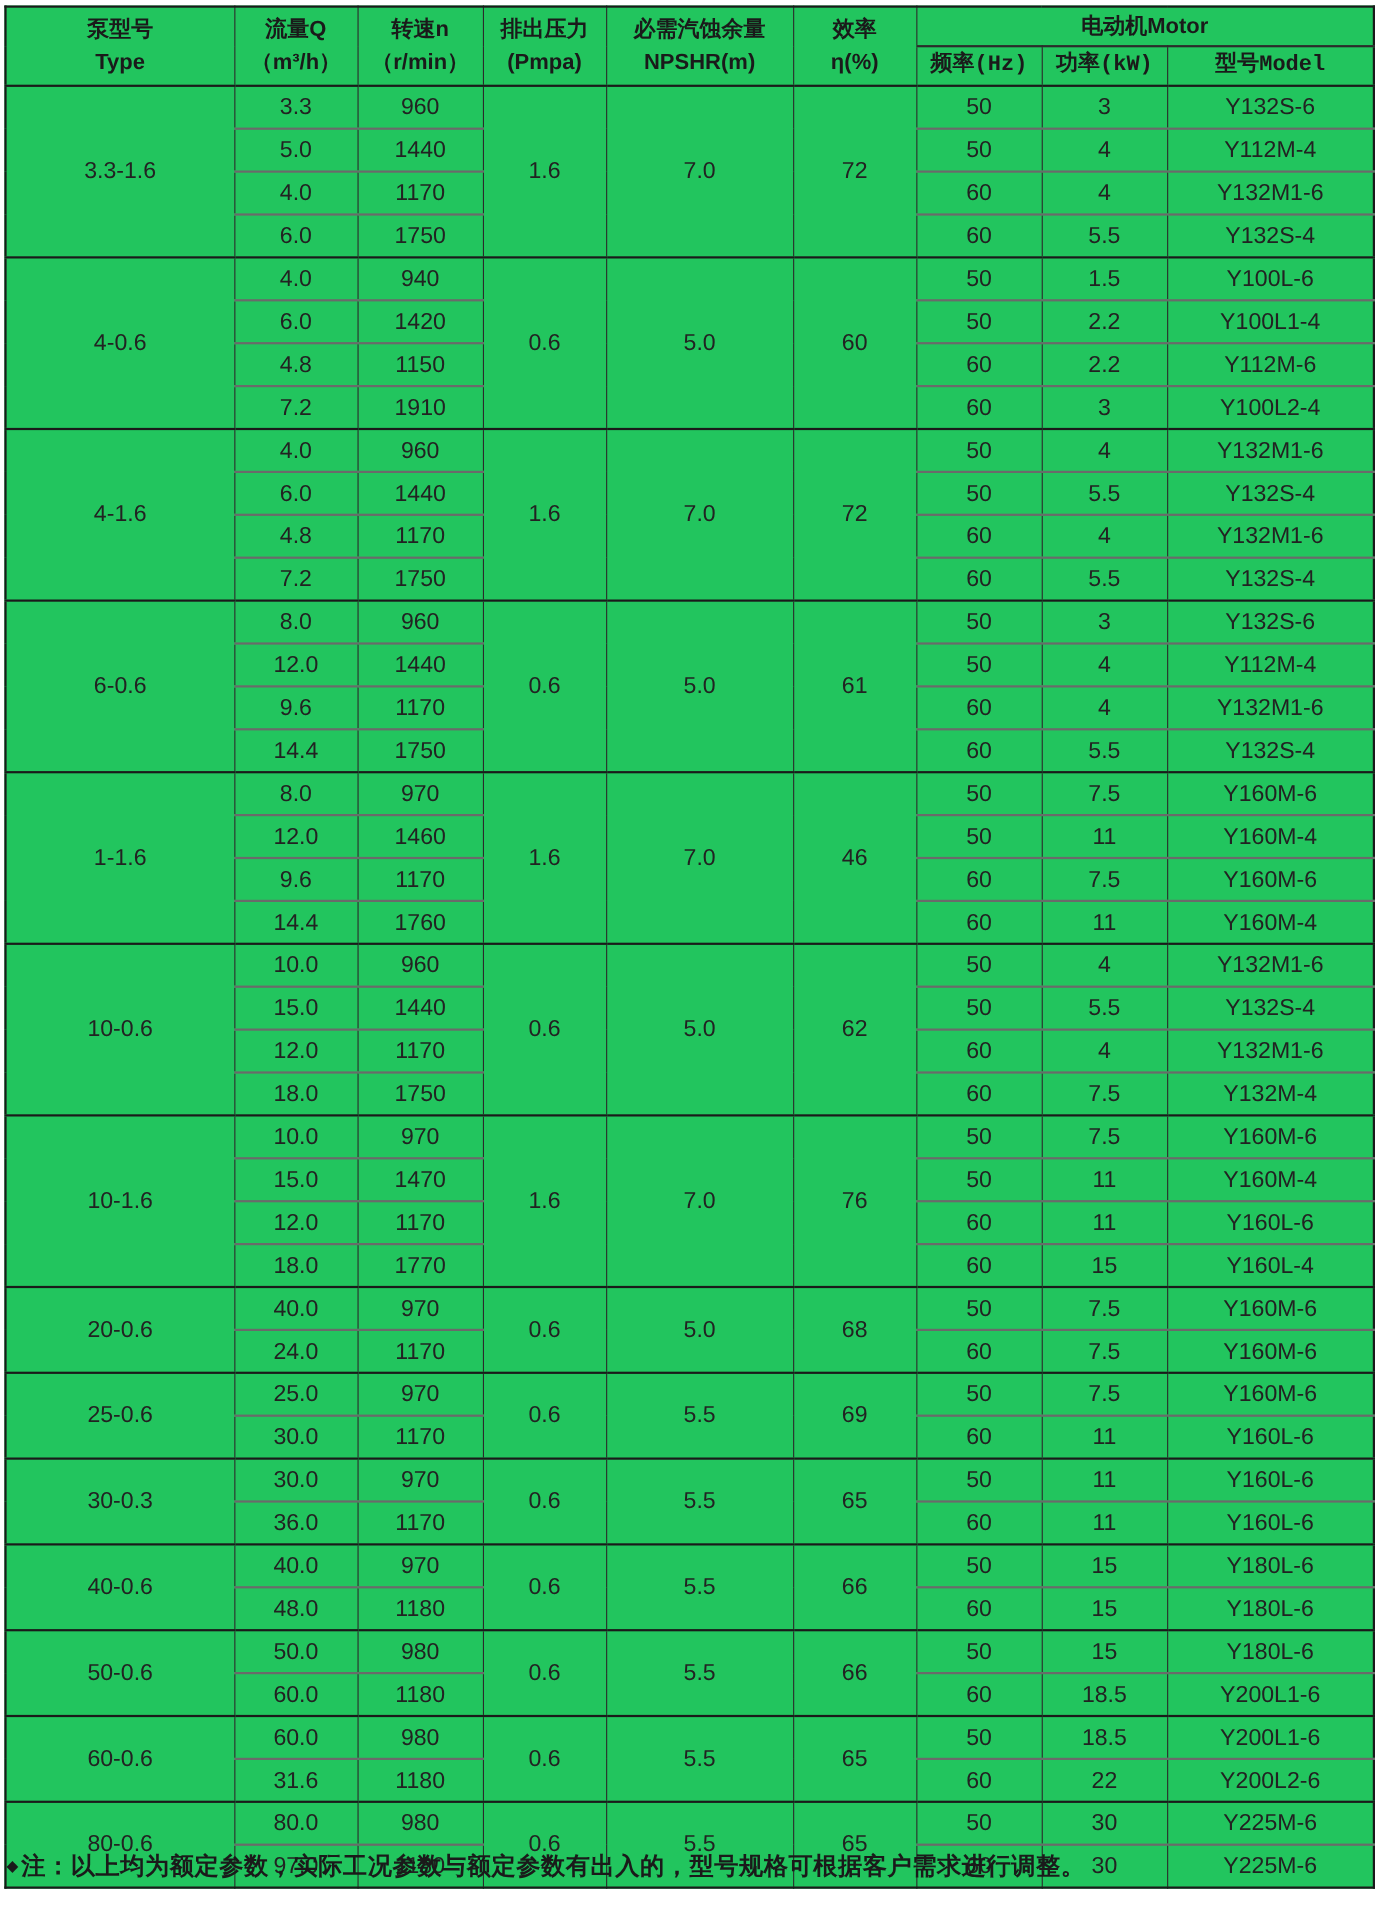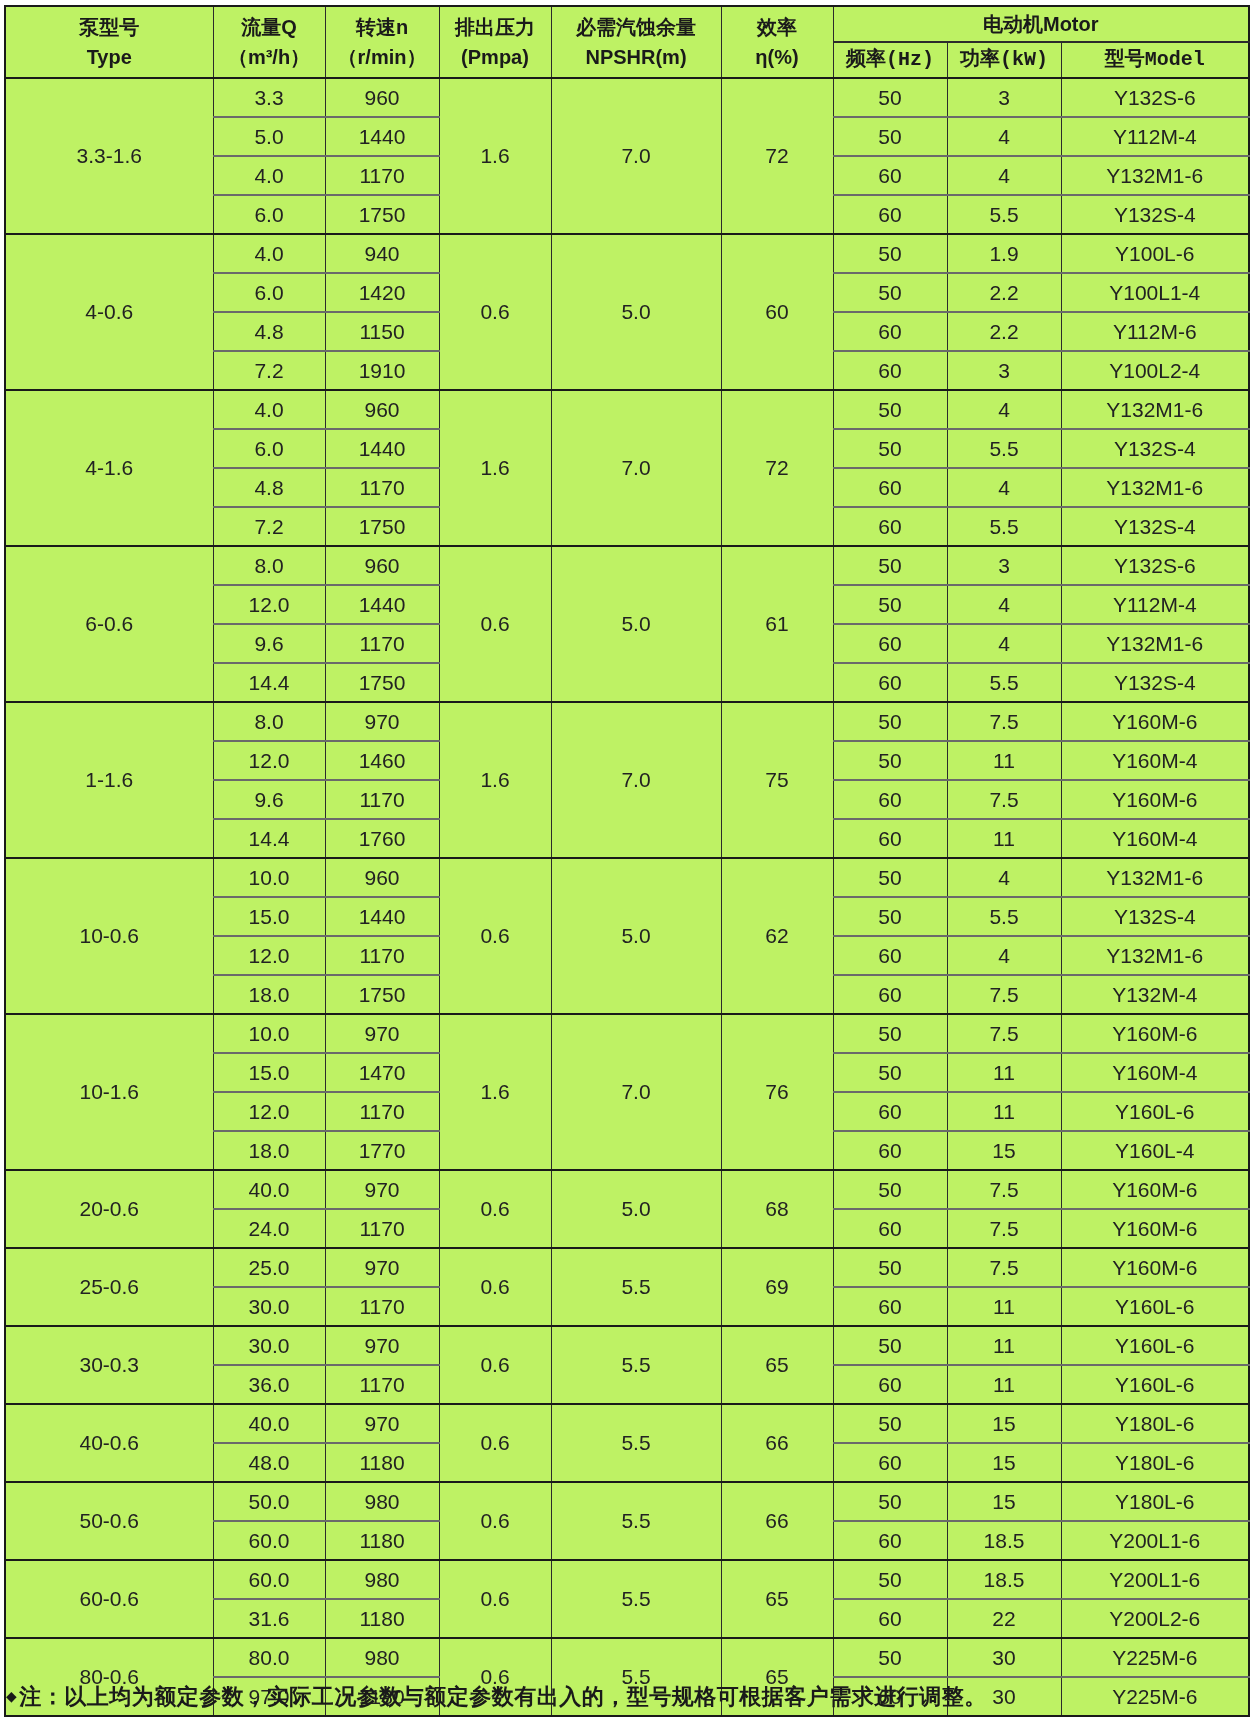--- a/index.html
+++ b/index.html
@@ -15,21 +15,21 @@
   .table-wrap {
     position: absolute;
     top: 5px;
     left: 4px;
   }
   table.spec {
     border-collapse: collapse;
     table-layout: fixed;
     width: 1244px;
     border: 2.5px solid #1a1a1a;
-    background: #bef264;
+    background: #22c55e;
   }
   table.spec th, table.spec td {
     border-left: 1.5px solid #2b2b2b;
     border-right: 1.5px solid #2b2b2b;
     text-align: center;
     vertical-align: middle;
     padding: 0;
     overflow: hidden;
     white-space: nowrap;
   }
@@ -153,21 +153,21 @@
           <td>Y132S-4</td>
         </tr>
         <tr class="group-start">
           <td rowspan="4">4-0.6</td>
           <td>4.0</td>
           <td>940</td>
           <td rowspan="4">0.6</td>
           <td rowspan="4">5.0</td>
           <td rowspan="4">60</td>
           <td>50</td>
-          <td>1.9</td>
+          <td>1.5</td>
           <td>Y100L-6</td>
         </tr>
         <tr class="inner">
           <td>6.0</td>
           <td>1420</td>
           <td>50</td>
           <td>2.2</td>
           <td>Y100L1-4</td>
         </tr>
         <tr class="inner">
@@ -247,21 +247,21 @@
           <td>60</td>
           <td>5.5</td>
           <td>Y132S-4</td>
         </tr>
         <tr class="group-start">
           <td rowspan="4">1-1.6</td>
           <td>8.0</td>
           <td>970</td>
           <td rowspan="4">1.6</td>
           <td rowspan="4">7.0</td>
-          <td rowspan="4">75</td>
+          <td rowspan="4">46</td>
           <td>50</td>
           <td>7.5</td>
           <td>Y160M-6</td>
         </tr>
         <tr class="inner">
           <td>12.0</td>
           <td>1460</td>
           <td>50</td>
           <td>11</td>
           <td>Y160M-4</td>

